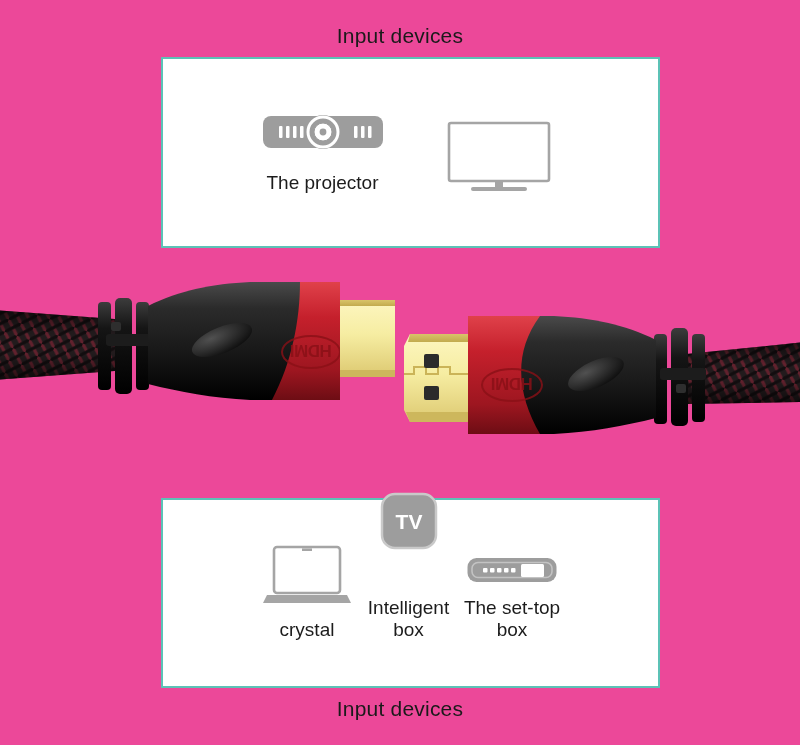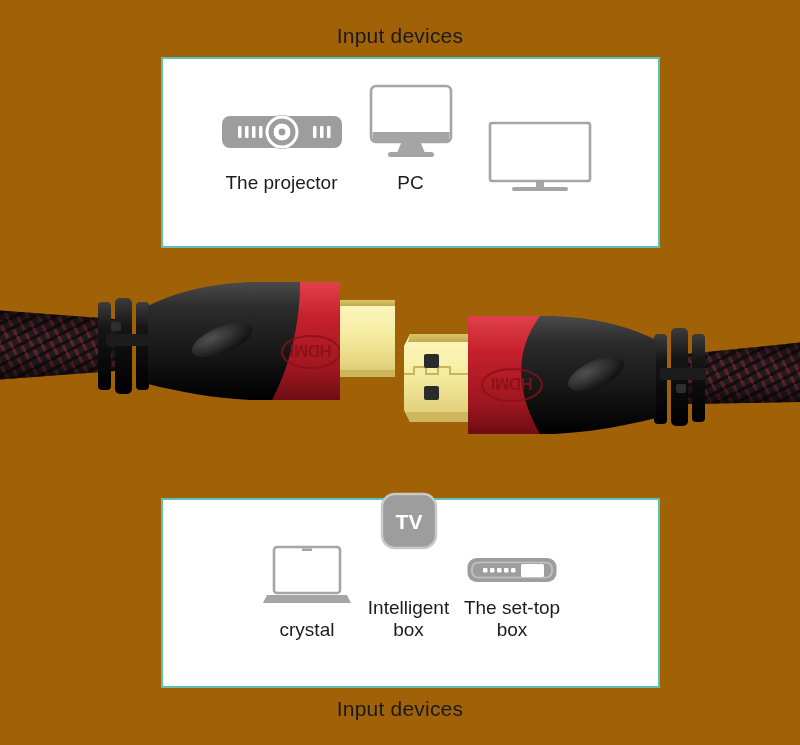--- a/index.html
+++ b/index.html
@@ -8,21 +8,21 @@
     background: #ffffff;
   }
   body {
     font-family: "Liberation Sans", sans-serif;
     -webkit-font-smoothing: antialiased;
   }
   #page {
     position: relative;
     width: 800px;
     height: 745px;
-    background: #a16207;
+    background: #ec4899;
     overflow: hidden;
   }
 
   
   .section-title {
     position: absolute;
     left: 0;
     width: 800px;
     text-align: center;
     font-size: 21px;
@@ -122,31 +122,20 @@
             <circle cx="62" cy="28" r="17" fill="#9d9d9d"></circle>
             <circle cx="62" cy="28" r="15" fill="none" stroke="#ffffff" stroke-width="3"></circle>
             <circle cx="62" cy="28" r="9" fill="#ffffff"></circle>
             <circle cx="62" cy="28" r="9" fill="none" stroke="#9d9d9d" stroke-width="1"></circle>
             <circle cx="62" cy="28" r="3.4" fill="#9d9d9d"></circle>
           </svg>
         </div>
         <div class="dev-label">The projector</div>
       </div>
 
-      <div class="device" id="dev-pc">
-        <div class="icon-wrap">
-          <svg width="84" height="76" viewBox="0 0 84 76">
-            <rect x="2" y="2" width="80" height="56" rx="5" ry="5" fill="#ffffff" stroke="#a5a5a5" stroke-width="2.6"></rect>
-            <rect x="3.5" y="48" width="77" height="9" fill="#a5a5a5"></rect>
-            <path d="M33 57 h18 l5 12 h-28 z" fill="#a5a5a5"></path>
-            <rect x="19" y="68" width="46" height="5" rx="2.5" fill="#a5a5a5"></rect>
-          </svg>
-        </div>
-        <div class="dev-label">PC</div>
-      </div>
 
       <div class="device" id="dev-lcd">
         <div class="icon-wrap">
           <svg width="104" height="72" viewBox="0 0 104 72">
             <rect x="2" y="2" width="100" height="58" rx="2" ry="2" fill="#ffffff" stroke="#a5a5a5" stroke-width="2.6"></rect>
             <rect x="48" y="60" width="8" height="7" fill="#a5a5a5"></rect>
             <rect x="24" y="66" width="56" height="4" rx="2" fill="#a5a5a5"></rect>
           </svg>
         </div>
       </div>

